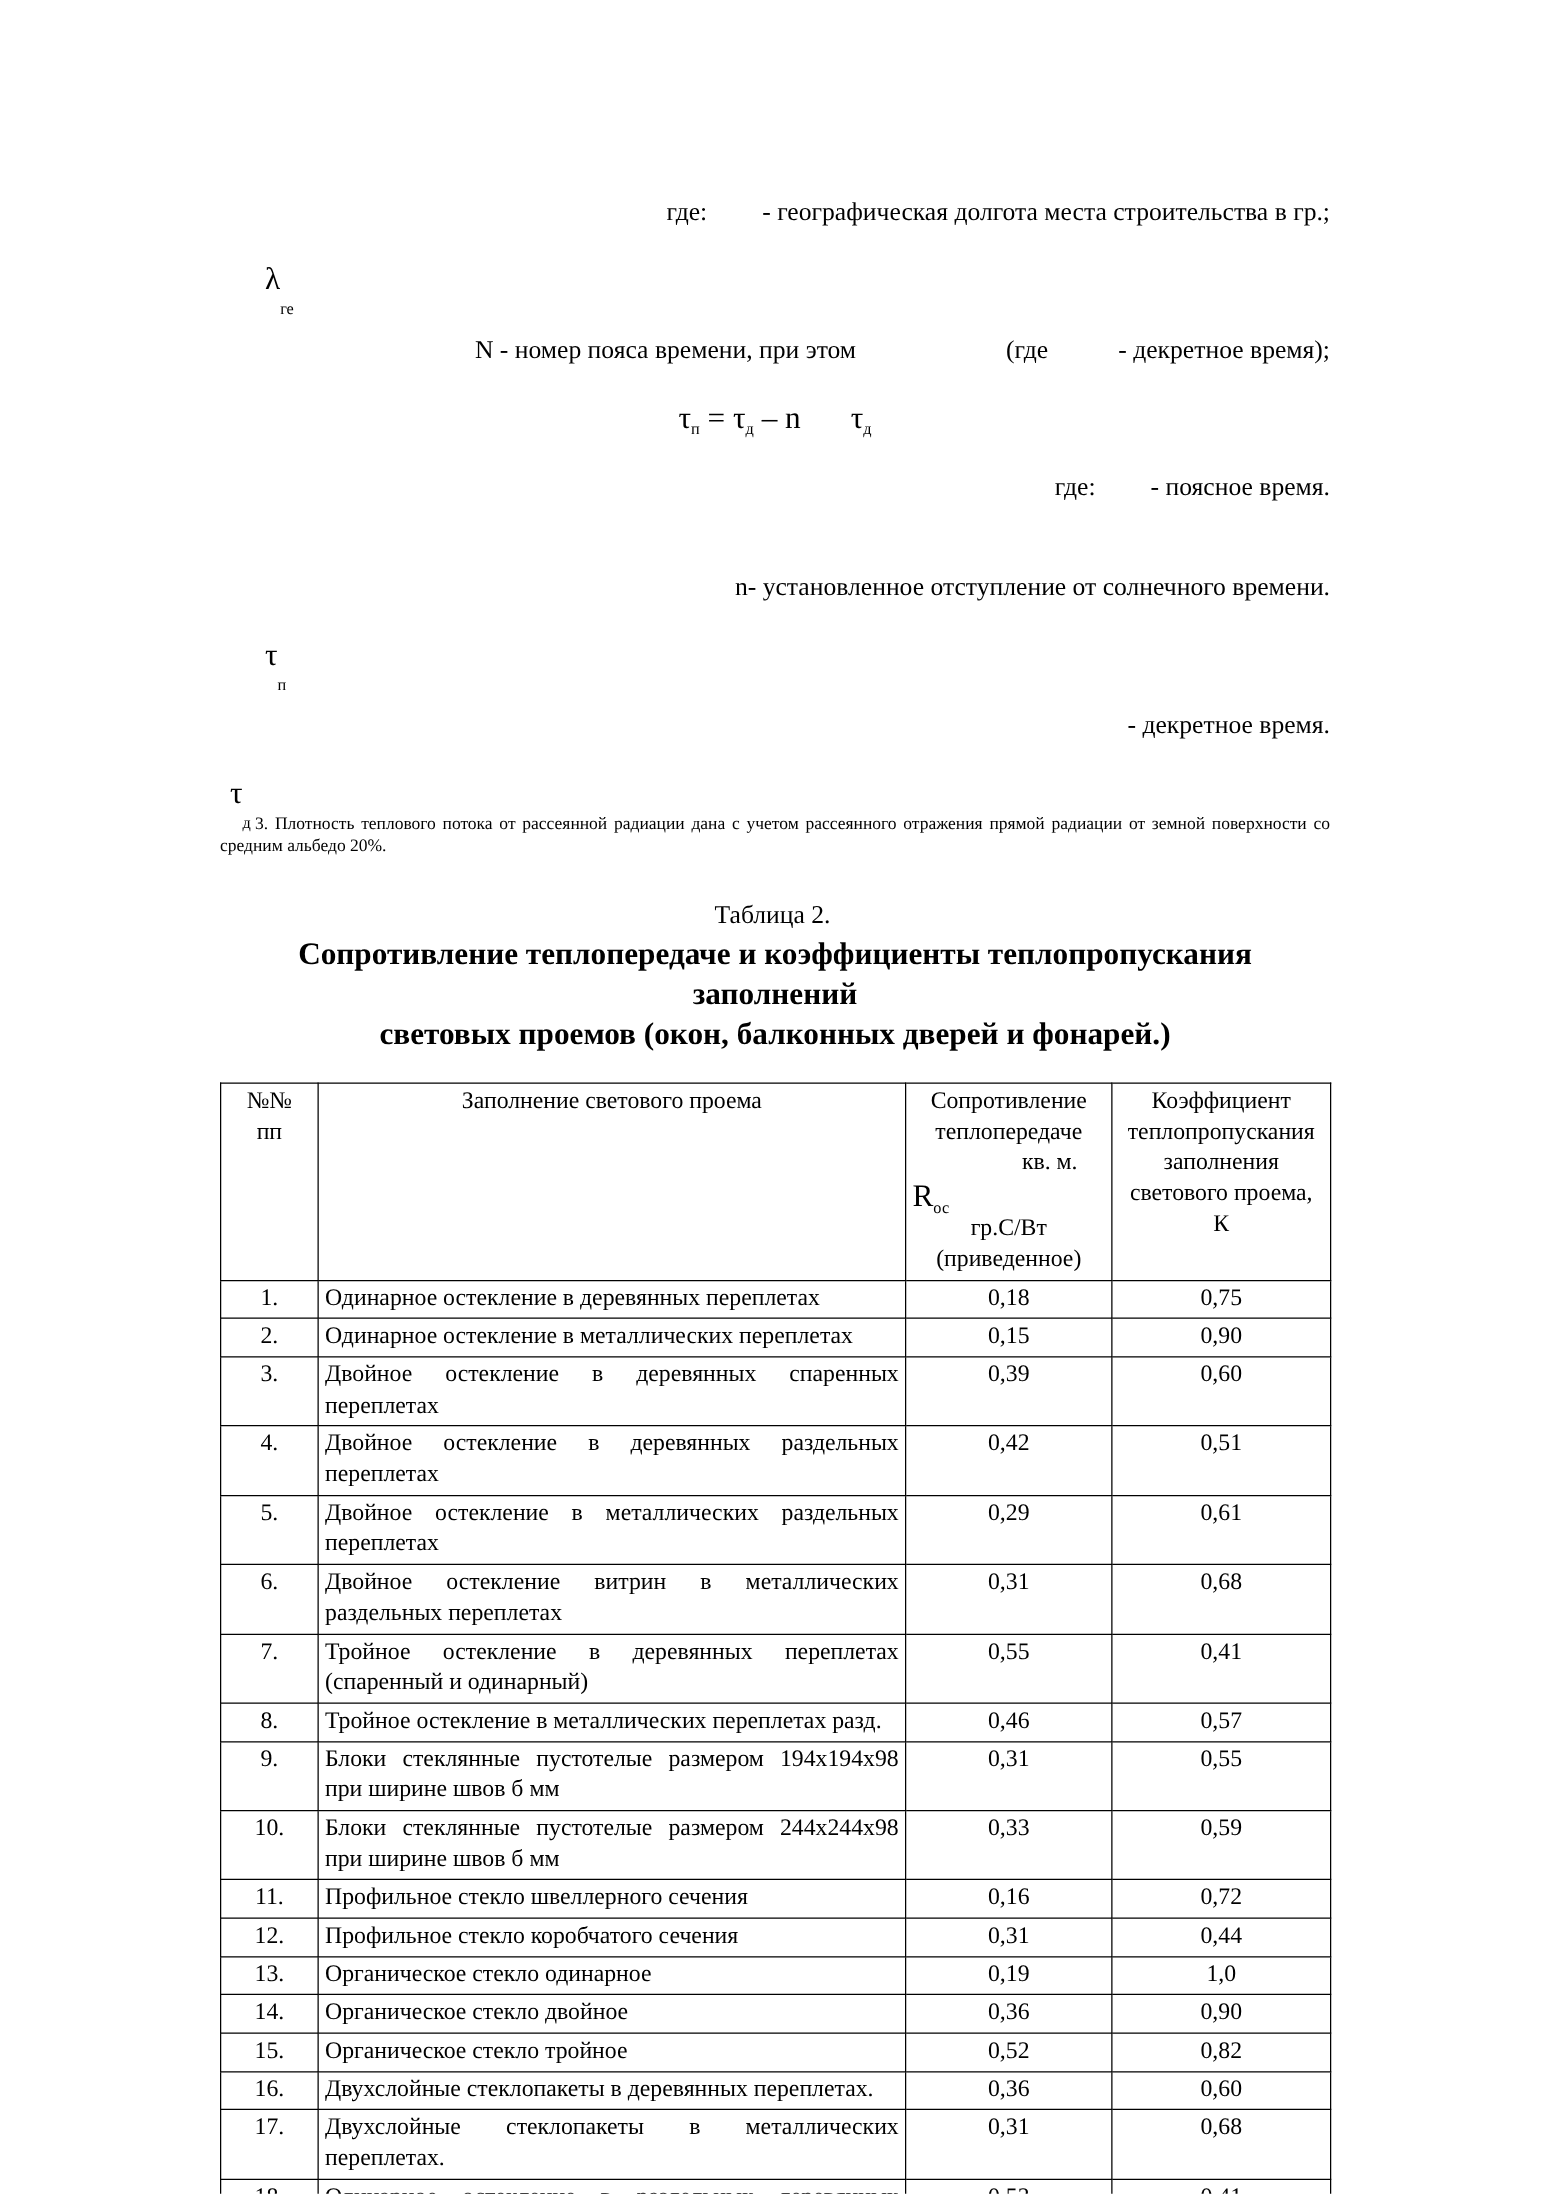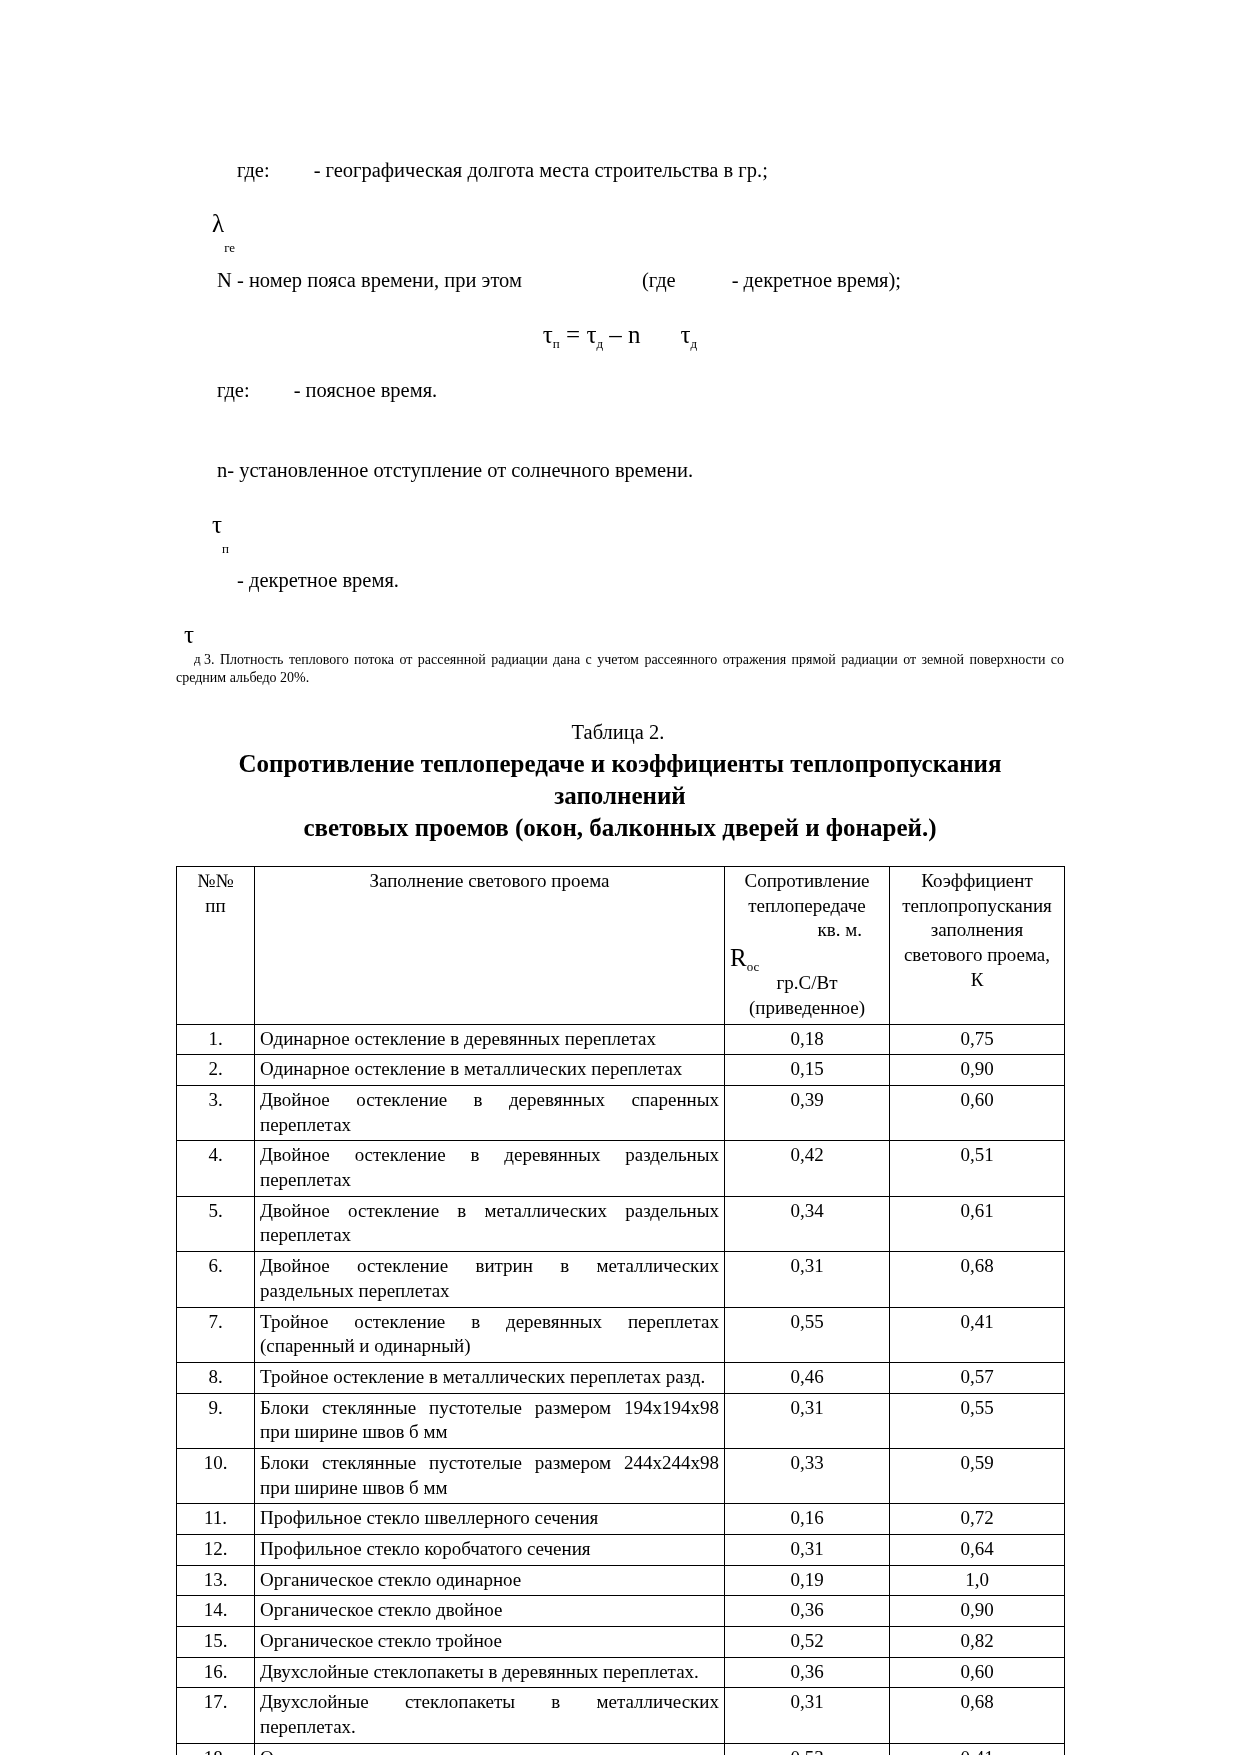--- a/index.html
+++ b/index.html
@@ -33,20 +33,21 @@
   }
 
   
   .intro {
     font-size: 20.5px;
     line-height: 1.30;
   }
   .line {
     white-space: pre-wrap;
     position: relative;
+    text-align: right;
   }
   .indent {
     display: inline-block;
     width: 20px;
   }
   .gap-sm { display: inline-block; width: 44px; }
   .gap-md { display: inline-block; width: 120px; }
   .gap-lg { display: inline-block; width: 56px; }
 
   .sym {
@@ -258,21 +259,21 @@
           </tr>
           <tr>
             <td class="num">4.</td>
             <td class="desc">Двойное остекление в деревянных раздельных переплетах</td>
             <td class="val">0,42</td>
             <td class="val">0,51</td>
           </tr>
           <tr>
             <td class="num">5.</td>
             <td class="desc">Двойное остекление в металлических раздельных переплетах</td>
-            <td class="val">0,34</td>
+            <td class="val">0,29</td>
             <td class="val">0,61</td>
           </tr>
           <tr>
             <td class="num">6.</td>
             <td class="desc">Двойное остекление витрин в металлических раздельных переплетах</td>
             <td class="val">0,31</td>
             <td class="val">0,68</td>
           </tr>
           <tr>
             <td class="num">7.</td>
@@ -301,21 +302,21 @@
           <tr>
             <td class="num">11.</td>
             <td class="desc one">Профильное стекло швеллерного сечения</td>
             <td class="val">0,16</td>
             <td class="val">0,72</td>
           </tr>
           <tr>
             <td class="num">12.</td>
             <td class="desc one">Профильное стекло коробчатого сечения</td>
             <td class="val">0,31</td>
-            <td class="val">0,64</td>
+            <td class="val">0,44</td>
           </tr>
           <tr>
             <td class="num">13.</td>
             <td class="desc one">Органическое стекло одинарное</td>
             <td class="val">0,19</td>
             <td class="val">1,0</td>
           </tr>
           <tr>
             <td class="num">14.</td>
             <td class="desc one">Органическое стекло двойное</td>

